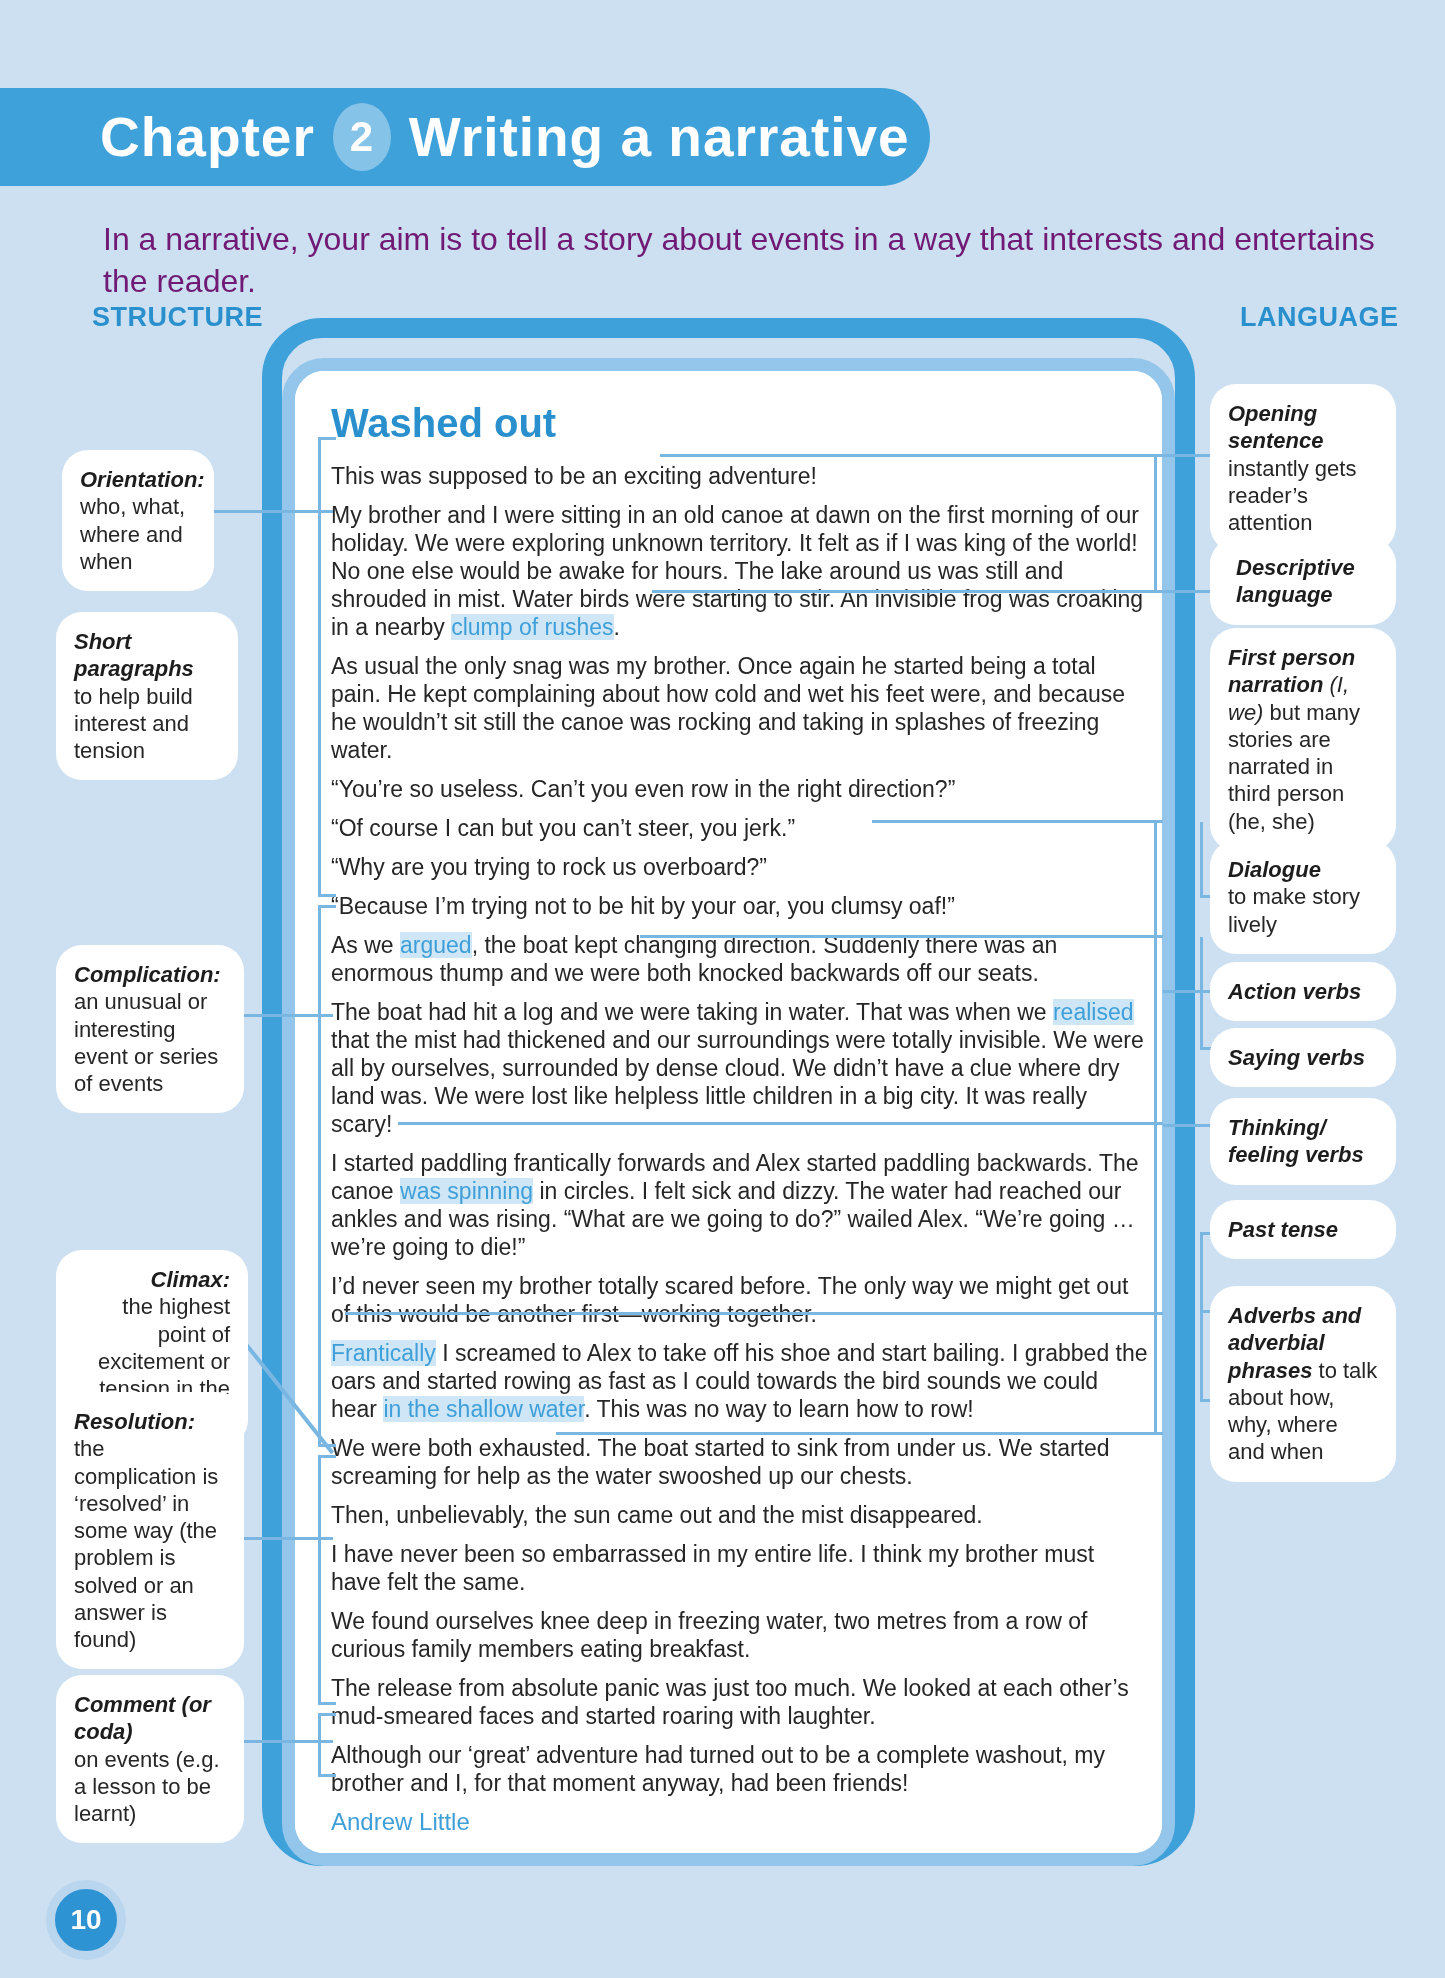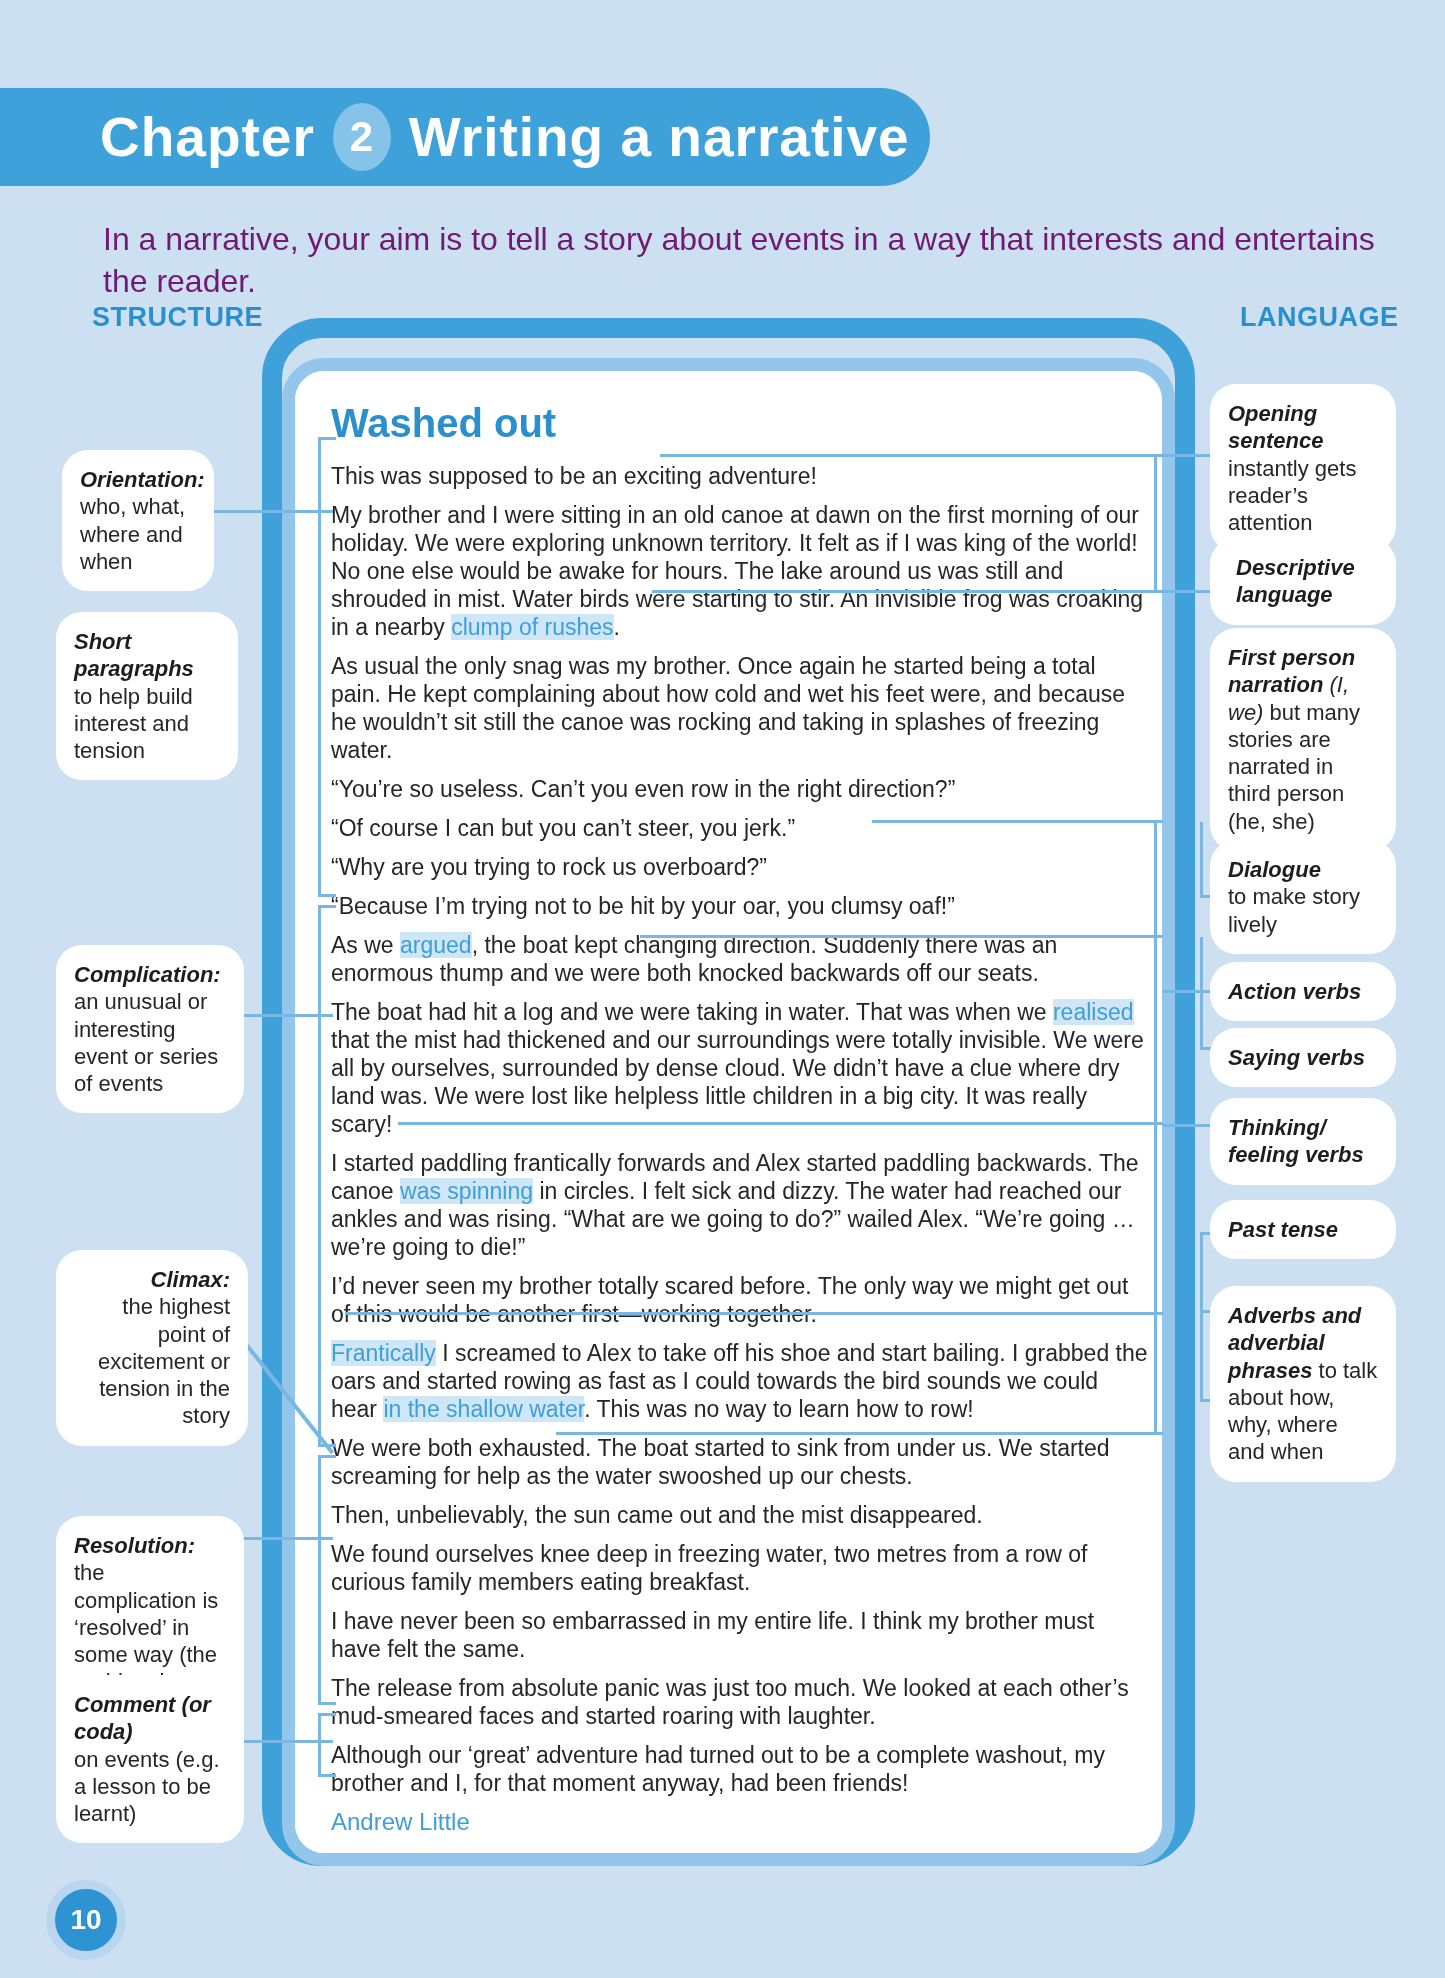--- a/index.html
+++ b/index.html
@@ -58,21 +58,21 @@
     padding:16px 18px;box-sizing:border-box;z-index:6;
     color:#262626;font-size:22px;line-height:1.24;
   }
   .callout .ct{font-weight:bold;font-style:italic;color:#1d1d1d;}
   .callout .cs{font-style:italic;}
   .callout.block .ct{display:block;}
   .cl-1{left:62px;top:450px;width:152px;}
   .cl-2{left:56px;top:612px;width:182px;}
   .cl-3{left:56px;top:945px;width:188px;}
   .cl-4{left:56px;top:1250px;width:192px;text-align:right;}
-  .cl-5{left:56px;top:1516px;width:188px;}
+  .cl-5{left:56px;top:1392px;width:188px;}
   .cl-6{left:56px;top:1675px;width:188px;}
   .rc{left:1210px;width:186px;}
   .rc-1{top:384px;}
   .rc-2{top:538px;padding-left:26px;}
   .rc-3{top:628px;}
   .rc-4{top:840px;}
   .rc-5{top:962px;}
   .rc-6{top:1028px;}
   .rc-7{top:1098px;}
   .rc-8{top:1200px;}
@@ -117,22 +117,22 @@
             <p><span>“Of course I can but you can’t steer, you jerk.”</span></p>
             <p><span>“Why are you trying to rock us overboard?”</span></p>
             <p><span>“Because I’m trying not to be hit by your oar, you clumsy oaf!”</span></p>
             <p><span>As we </span><span class="hl">argued</span><span>, the boat kept changing direction. Suddenly there was an enormous thump and we were both knocked backwards off our seats.</span></p>
             <p><span>The boat had hit a log and we were taking in water. That was when we </span><span class="hl">realised</span><span> that the mist had thickened and our surroundings were totally invisible. We were all by ourselves, surrounded by dense cloud. We didn’t have a clue where dry land was. We were lost like helpless little children in a big city. It was really scary!</span></p>
             <p><span>I started paddling frantically forwards and Alex started paddling backwards. The canoe </span><span class="hl">was spinning</span><span> in circles. I felt sick and dizzy. The water had reached our ankles and was rising. “What are we going to do?” wailed Alex. “We’re going … we’re going to die!”</span></p>
             <p><span>I’d never seen my brother totally scared before. The only way we might get out of this would be another first—working together.</span></p>
             <p><span class="hl">Frantically</span><span> I screamed to Alex to take off his shoe and start bailing. I grabbed the oars and started rowing as fast as I could towards the bird sounds we could hear </span><span class="hl">in the shallow water</span><span>. This was no way to learn how to row!</span></p>
             <p><span>We were both exhausted. The boat started to sink from under us. We started screaming for help as the water swooshed up our chests.</span></p>
             <p><span>Then, unbelievably, the sun came out and the mist disappeared.</span></p>
+            <p><span>I have never been so embarrassed in my entire life. I think my brother must have felt the same.</span></p>
             <p><span>We found ourselves knee deep in freezing water, two metres from a row of curious family members eating breakfast.</span></p>
-            <p><span>I have never been so embarrassed in my entire life. I think my brother must have felt the same.</span></p>
             <p><span>The release from absolute panic was just too much. We looked at each other’s mud-smeared faces and started roaring with laughter.</span></p>
             <p><span>Although our ‘great’ adventure had turned out to be a complete washout, my brother and I, for that moment anyway, had been friends!</span></p>
           </div>
         <div class="author">Andrew Little</div>
       </div>
     </div>
   </div>
 
   <div class="callout block cl-1">
     <span class="ct">Orientation:</span><span class="cb">who, what, where and when</span>

